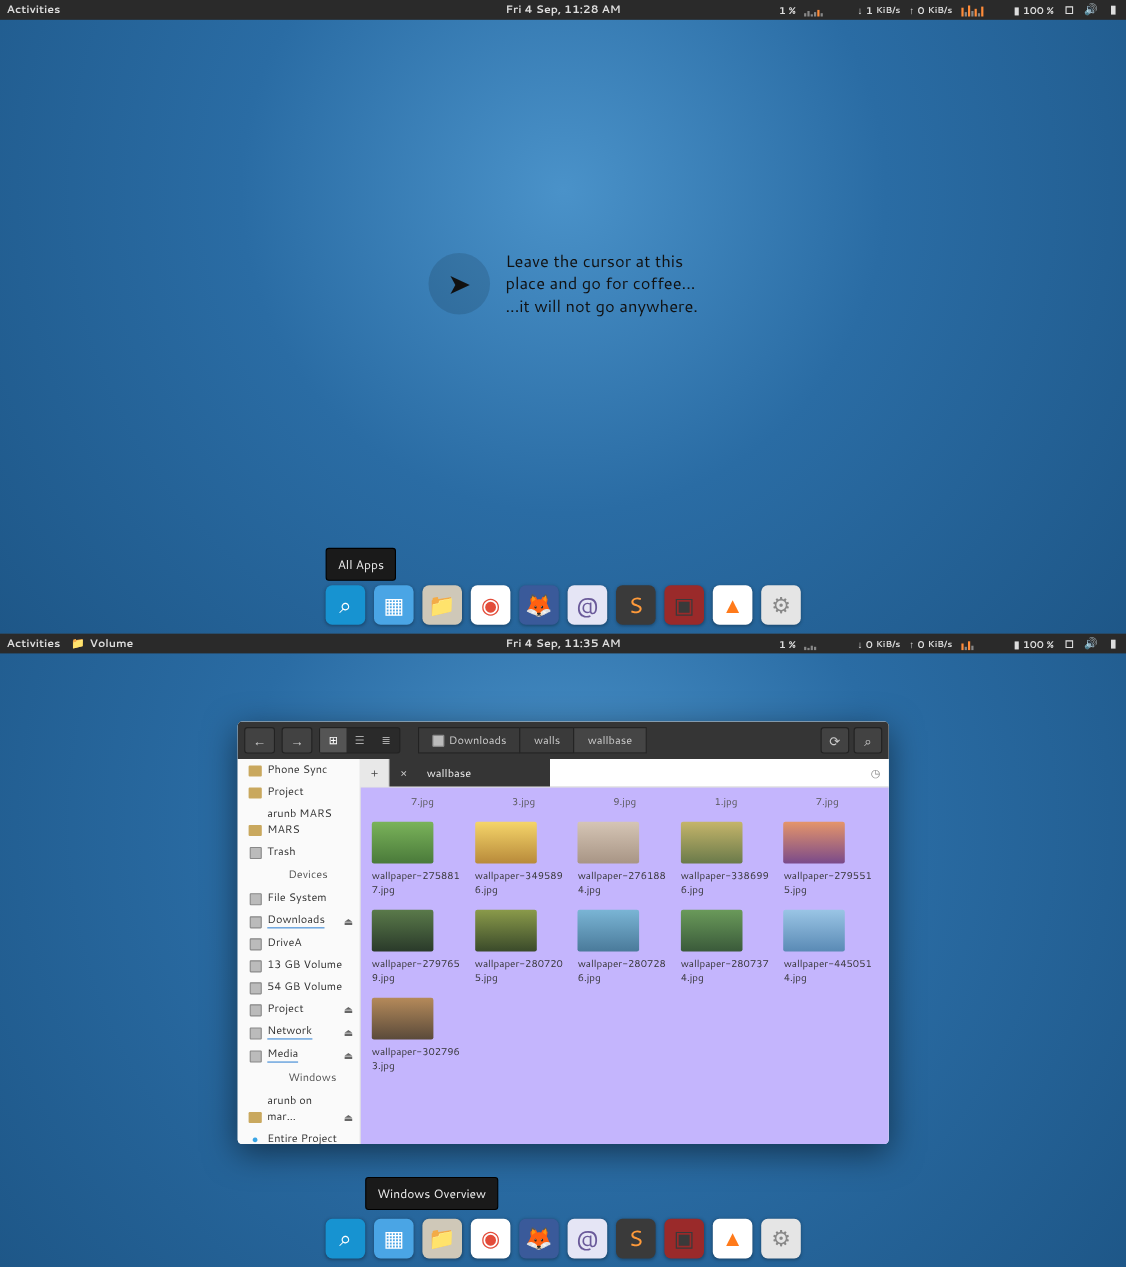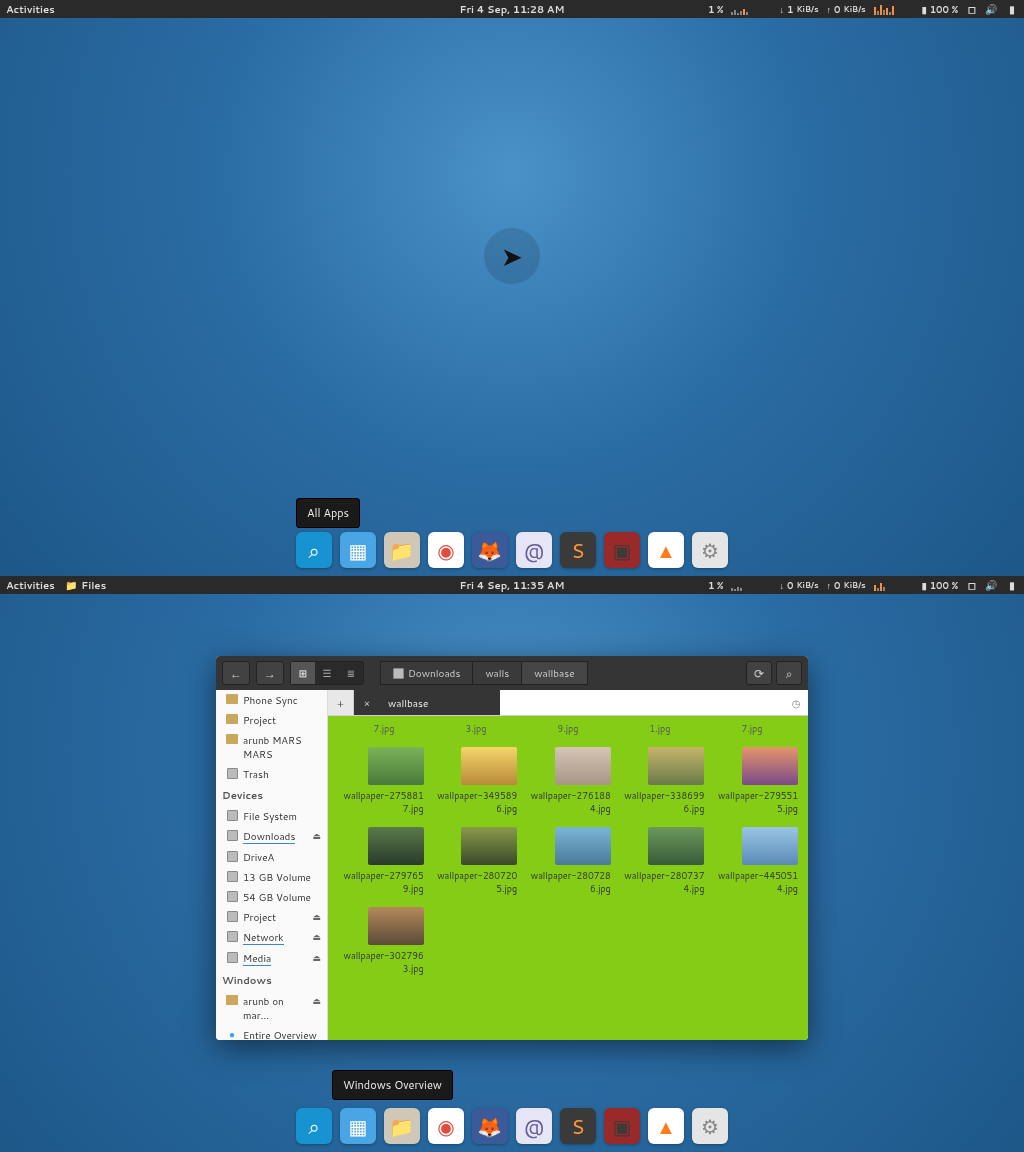--- a/index.html
+++ b/index.html
@@ -33,35 +33,35 @@
 .view-btn { width: 24px; height: 22px; display: flex; align-items: center; justify-content: center; color: #aaa; font-size: 10px; }
 .view-btn.active { background: #555; color: #fff; }
 .breadcrumb { display: flex; margin-left: 10px; }
 .bc-item { padding: 4px 12px; font-size: 10px; color: #ccc; background: #3a3a3a; border: 1px solid #222; margin-right: -1px; display: flex; align-items: center; gap: 4px; }
 .bc-item.last { background: #454545; }
 .header-right { margin-left: auto; display: flex; gap: 4px; }
 .hdr-btn { width: 26px; height: 24px; background: #424242; border: 1px solid #222; border-radius: 3px; display: flex; align-items: center; justify-content: center; color: #ccc; font-size: 12px; }
 
 .fw-body { display: flex; height: 350px; }
 .sidebar { width: 112px; background: #fafafa; border-right: 1px solid #ddd; font-size: 10px; color: #333; overflow: hidden; }
-.sb-section { padding: 4px 6px; font-weight: bold; color: #555; font-size: 10px; }
-.sb-item { padding: 3px 6px 3px 10px; display: flex; align-items: flex-start; gap: 5px; cursor: default; position: relative; }
+.sb-section { padding: 4px 6px; font-weight: normal; color: #555; font-size: 10px; margin-left: 40px; }
+.sb-item { padding: 3px 6px 3px 10px; display: flex; align-items: flex-end; gap: 5px; cursor: default; position: relative; }
 .sb-item .sb-icon { width: 12px; height: 12px; display: inline-flex; align-items: center; justify-content: center; font-size: 10px; }
 .sb-item.underlined span.lbl { border-bottom: 1px solid #3a87d4; }
 .eject { margin-left: auto; font-size: 9px; color: #666; }
 
 .tab-bar { height: 26px; background: #fff; border-bottom: 1px solid #d0d0d0; display: flex; align-items: stretch; font-size: 10px; }
 .tab-plus, .tab-close { width: 26px; display: flex; align-items: center; justify-content: center; color: #444; background: #e8e8e8; border-right: 1px solid #ccc; }
 .tab-close { background: #353535; color: #ccc; border-right: none; }
 .tab { flex: 0 0 120px; background: #353535; color: #eee; display: flex; align-items: center; padding: 0 8px; }
 .tab-clock { margin-left: auto; width: 24px; display: flex; align-items: center; justify-content: center; color: #888; }
 
-.content { flex: 1; padding: 6px 10px; overflow: auto; background: #84cc16; }
+.content { flex: 1; padding: 6px 10px; overflow: auto; background: #c4b5fd; }
 .file-grid { display: grid; grid-template-columns: repeat(5, 1fr); gap: 12px 8px; }
-.file-item { display: flex; flex-direction: column; align-items: flex-end; font-size: 9px; color: #333; text-align: center; }
+.file-item { display: flex; flex-direction: column; align-items: flex-start; font-size: 9px; color: #333; text-align: center; }
 .thumb { width: 56px; height: 38px; background: #888; margin-bottom: 4px; border-radius: 2px; }
 .stub-row { display: grid; grid-template-columns: repeat(5, 1fr); font-size: 9px; color: #555; text-align: center; margin-bottom: 12px; }
 
 .folder-icon { width: 12px; height: 10px; background: #c9a85e; border-radius: 1px; }
 .disk-icon { width: 11px; height: 11px; background: #bbb; border: 1px solid #888; border-radius: 1px; }
 </style>
 </head>
 <body>
 
 <div class="desktop">
@@ -95,20 +95,25 @@
         </div>
       <span class="indicator">▮ <span>100 %</span></span>
       <span class="tray-icon">◻</span>
       <span class="tray-icon">🔊</span>
       <span class="tray-icon">▮</span>
     </div>
   </div>
 
   <div class="wallpaper-text">
     <div class="cursor-circle">➤</div>
+    <div class="lines">
+      <div>Leave the cursor at this</div>
+      <div>place and go for coffee...</div>
+      <div style="text-align:right">...it will not go anywhere.</div>
+    </div>
   </div>
 
   <div class="tooltip" style="top:498px; left:296px;">All Apps</div>
 
   <div class="dock" id="dock1">
       <div class="dock-item" style="background: rgb(23, 147, 209); color: rgb(255, 255, 255);">⌕</div>
       <div class="dock-item" style="background: rgb(74, 165, 229); color: rgb(255, 255, 255);">▦</div>
       <div class="dock-item" style="background: rgb(207, 200, 184); color: rgb(85, 85, 85);">📁</div>
       <div class="dock-item" style="background: rgb(255, 255, 255); color: rgb(227, 76, 58);">◉</div>
       <div class="dock-item" style="background: rgb(58, 90, 154); color: rgb(255, 138, 42);">🦊</div>
@@ -119,21 +124,21 @@
       <div class="dock-item" style="background: rgb(229, 229, 229); color: rgb(136, 136, 136);">⚙</div>
     </div>
 </div>
 
 <div class="desktop">
   <div class="topbar">
     <div class="left">
       <span>Activities</span>
       <span style="display:flex;align-items:center;gap:4px;">
           <span>📁</span>
-          <span>Files</span>
+          <span>Volume</span>
         </span>
     </div>
     <div class="center">Fri  4 Sep, 11:35 AM</div>
     <div class="right">
       <span class="indicator">
           <span>1 %</span>
         </span>
       <div class="graph">
           <span style="height:3px"></span>
           <span style="height:2px"></span>
@@ -263,21 +268,21 @@
           <div class="sb-section">Windows</div>
           <div class="sb-item">
             <span class="sb-icon">
               <span class="folder-icon"></span>
             </span>
             <span class="lbl">arunb on mar...</span>
             <span class="eject">⏏</span>
           </div>
           <div class="sb-item">
             <span class="sb-icon" style="color: rgb(58, 165, 229);">●</span>
-            <span class="lbl">Entire Overview</span>
+            <span class="lbl">Entire Project</span>
           </div>
         </div>
       <div style="flex:1;display:flex;flex-direction:column;">
         <div class="tab-bar">
           <div class="tab-plus">+</div>
           <div class="tab-close">×</div>
           <div class="tab">
               <span>wallbase</span>
             </div>
           <div class="tab-clock">◷</div>

